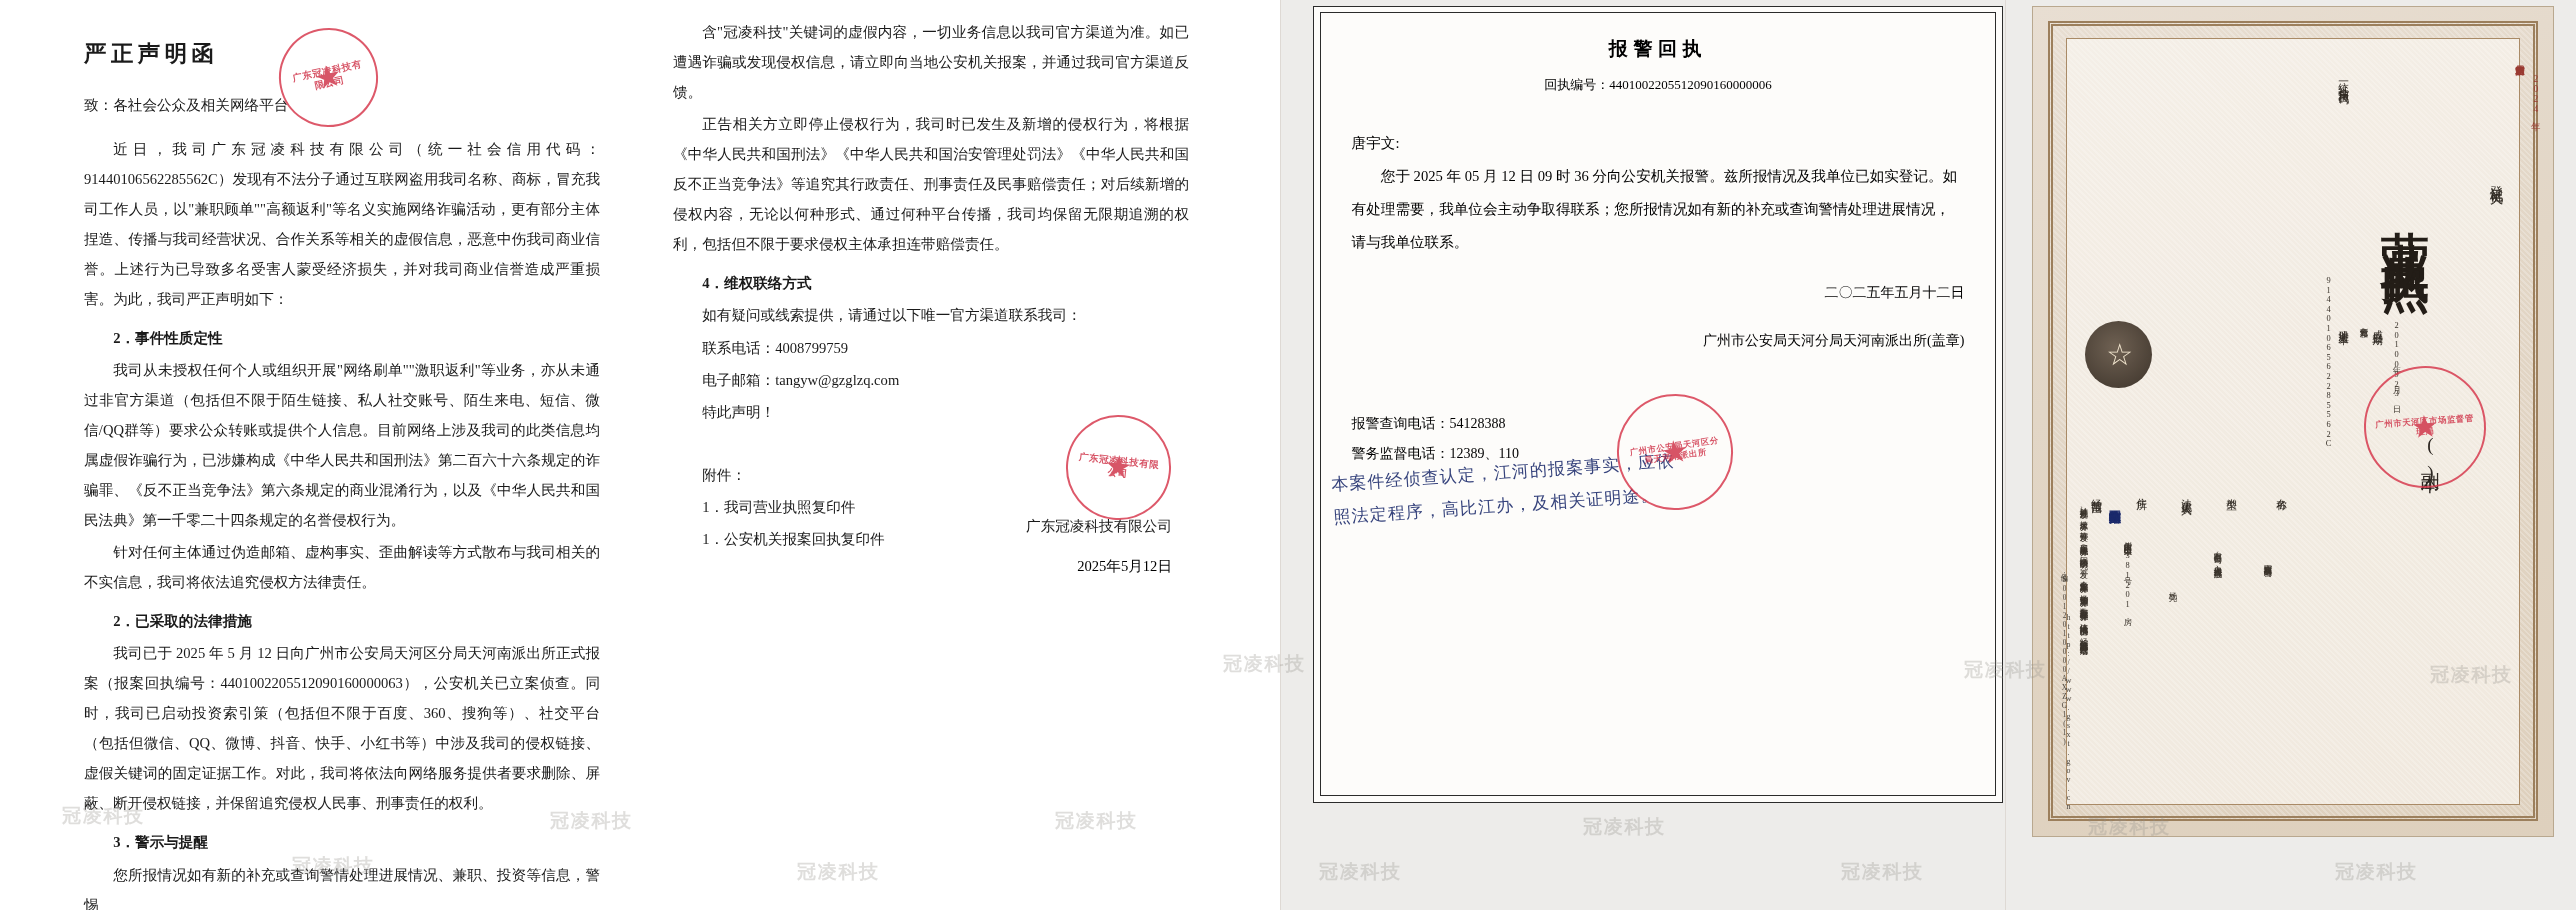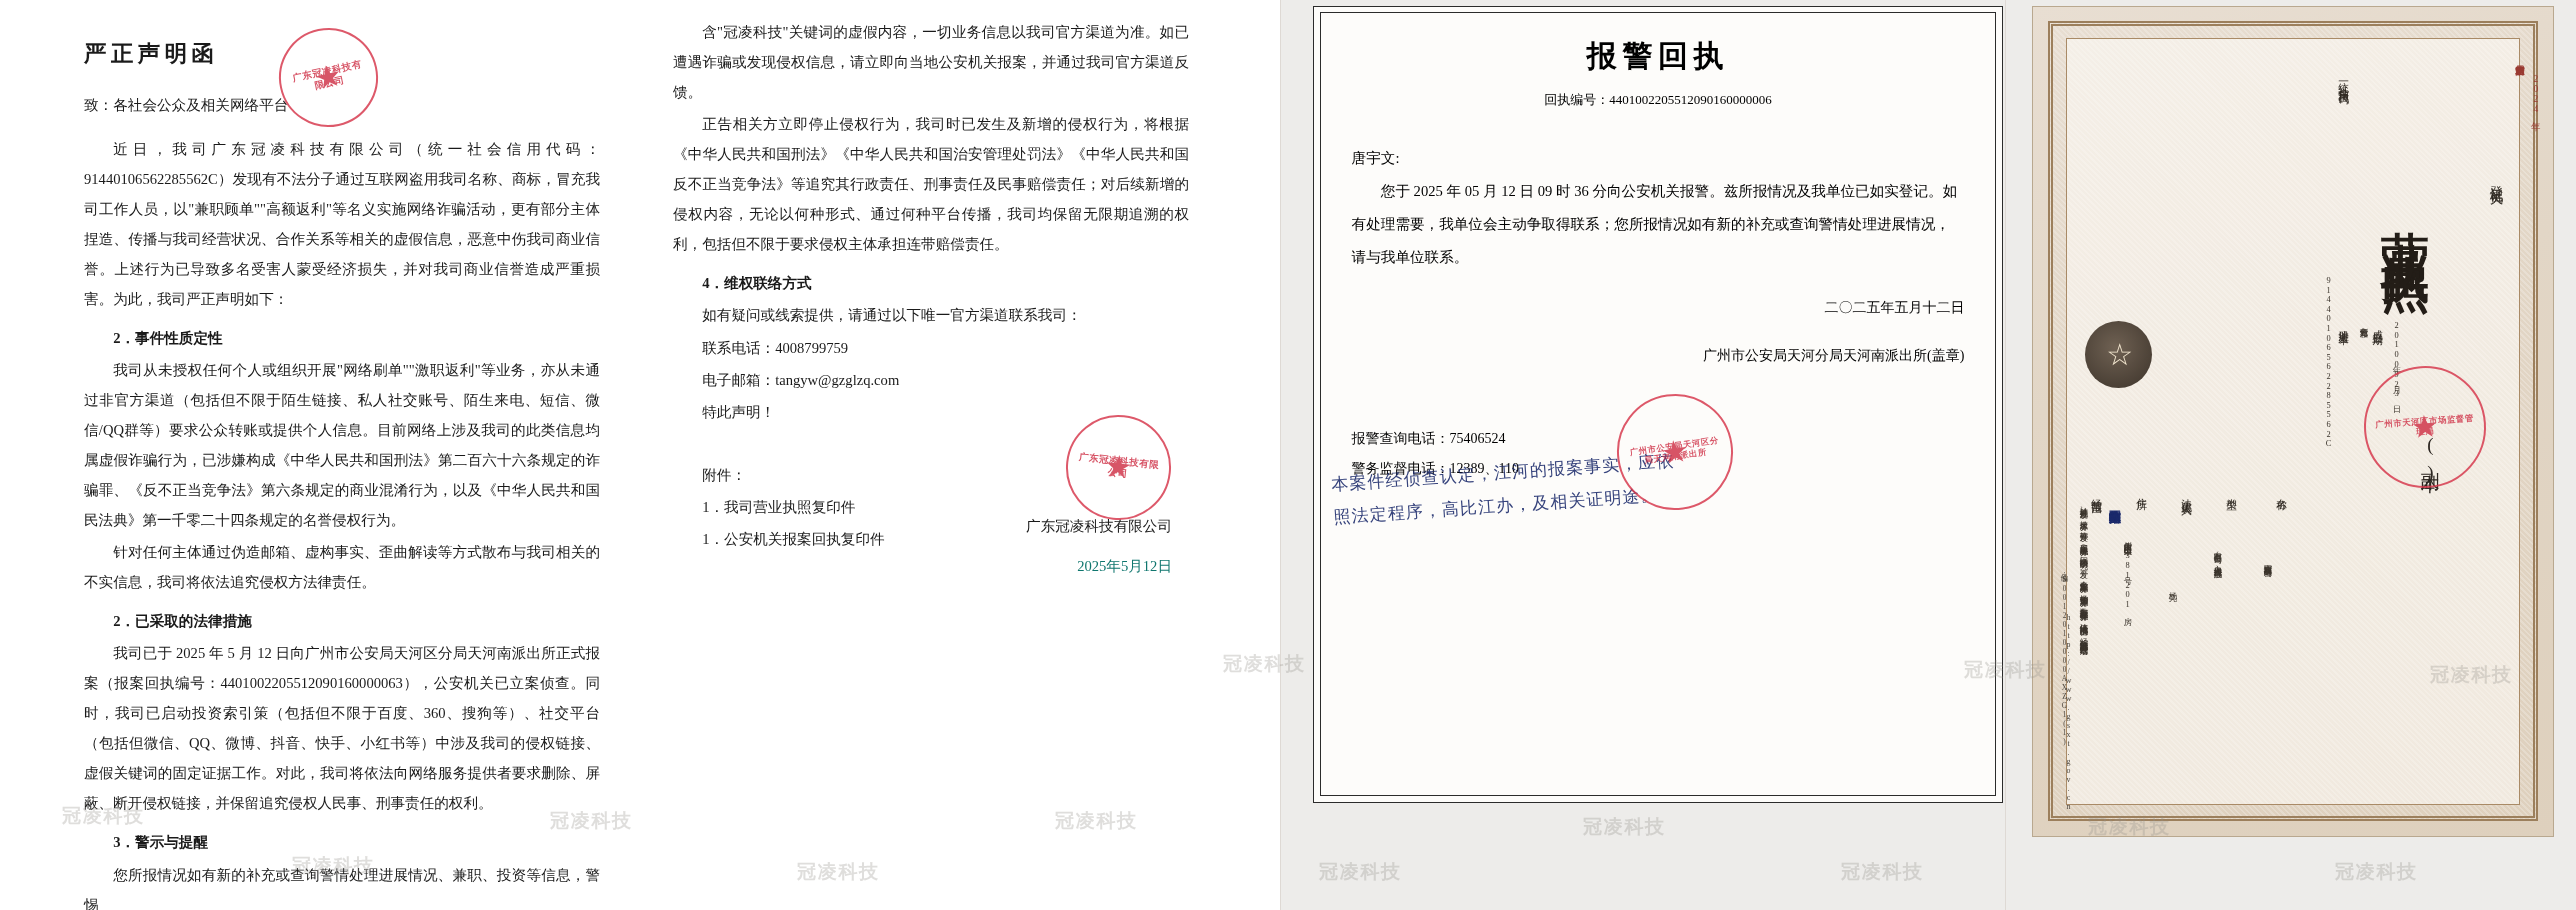--- a/index.html
+++ b/index.html
@@ -96,21 +96,21 @@
   #doc-receipt .inner {
     position: absolute;
     left: 0; top: 0; right: 0; bottom: 0;
     border: 0.6px solid #2b2b2b;
     margin: 5.6px;
     padding: 22.4px 31px;
     box-sizing: border-box;
   }
   #doc-receipt .r-title {
     text-align: center;
-    font-size: 30px;
+    font-size: 19px;
     font-weight: bold;
     letter-spacing: 5.6px;
     margin-bottom: 14.6px;
   }
   #doc-receipt .r-no {
     text-align: center;
     font-size: 13px;
     margin-bottom: 33px;
   }
   #doc-receipt .r-line {
@@ -289,21 +289,21 @@
       <p class="para">如有疑问或线索提供，请通过以下唯一官方渠道联系我司：</p>
       <p class="para">联系电话：4008799759</p>
       <p class="para">电子邮箱：tangyw@gzglzq.com</p>
       <p class="para">特此声明！</p>
       <p class="para" style="margin-top:33px">附件：</p>
       <p class="para">1．我司营业执照复印件</p>
       <p class="para">1．公安机关报案回执复印件</p>
 
       <div style="position:absolute; right:17px; top:494px; text-align:right;">
         <div style="font-size:14.6px">广东冠凌科技有限公司</div>
-        <div style="font-size:14.6px; margin-top:10px; color:#0f766e">2025年5月12日</div>
+        <div style="font-size:14.6px; margin-top:10px; color:#000000">2025年5月12日</div>
       </div>
     </div>
 
     <div class="seal-round" style="left:279px; top:28px; width:95px; height:95px;">
       <span class="inner-star">★</span>
       <span class="seal-text">广东冠凌科技有限公司</span>
     </div>
 
     <div class="seal-round" style="left:1066px; top:415px; width:101px; height:101px; transform:rotate(6deg);">
       <span class="inner-star">★</span>
@@ -321,21 +321,21 @@
       </div>
 
       <div class="r-line">唐宇文:</div>
       <div class="r-line r-indent">您于 2025 年 05 月 12 日 09 时 36 分向公安机关报警。兹所报情况及我单位已如实登记。如有处理需要，我单位会主动争取得联系；您所报情况如有新的补充或查询警情处理进展情况，请与我单位联系。</div>
 
       <div class="r-right">二〇二五年五月十二日</div>
       <div class="r-right">广州市公安局天河分局天河南派出所(盖章)</div>
 
       <div class="r-contact">
         <div>
-          <span>报警查询电话：</span><span>75406524</span>
+          <span>报警查询电话：</span><span>54128388</span>
         </div>
         <div>
           <span>警务监督电话：</span><span>12389、110</span>
         </div>
       </div>
 
 
       <div class="handwriting" style="left:11.2px; top:443px; width:348px; line-height:33px;">本案件经侦查认定，江河的报案事实，应依照法定程序，高比江办，及相关证明途。</div>
     </div>
 

